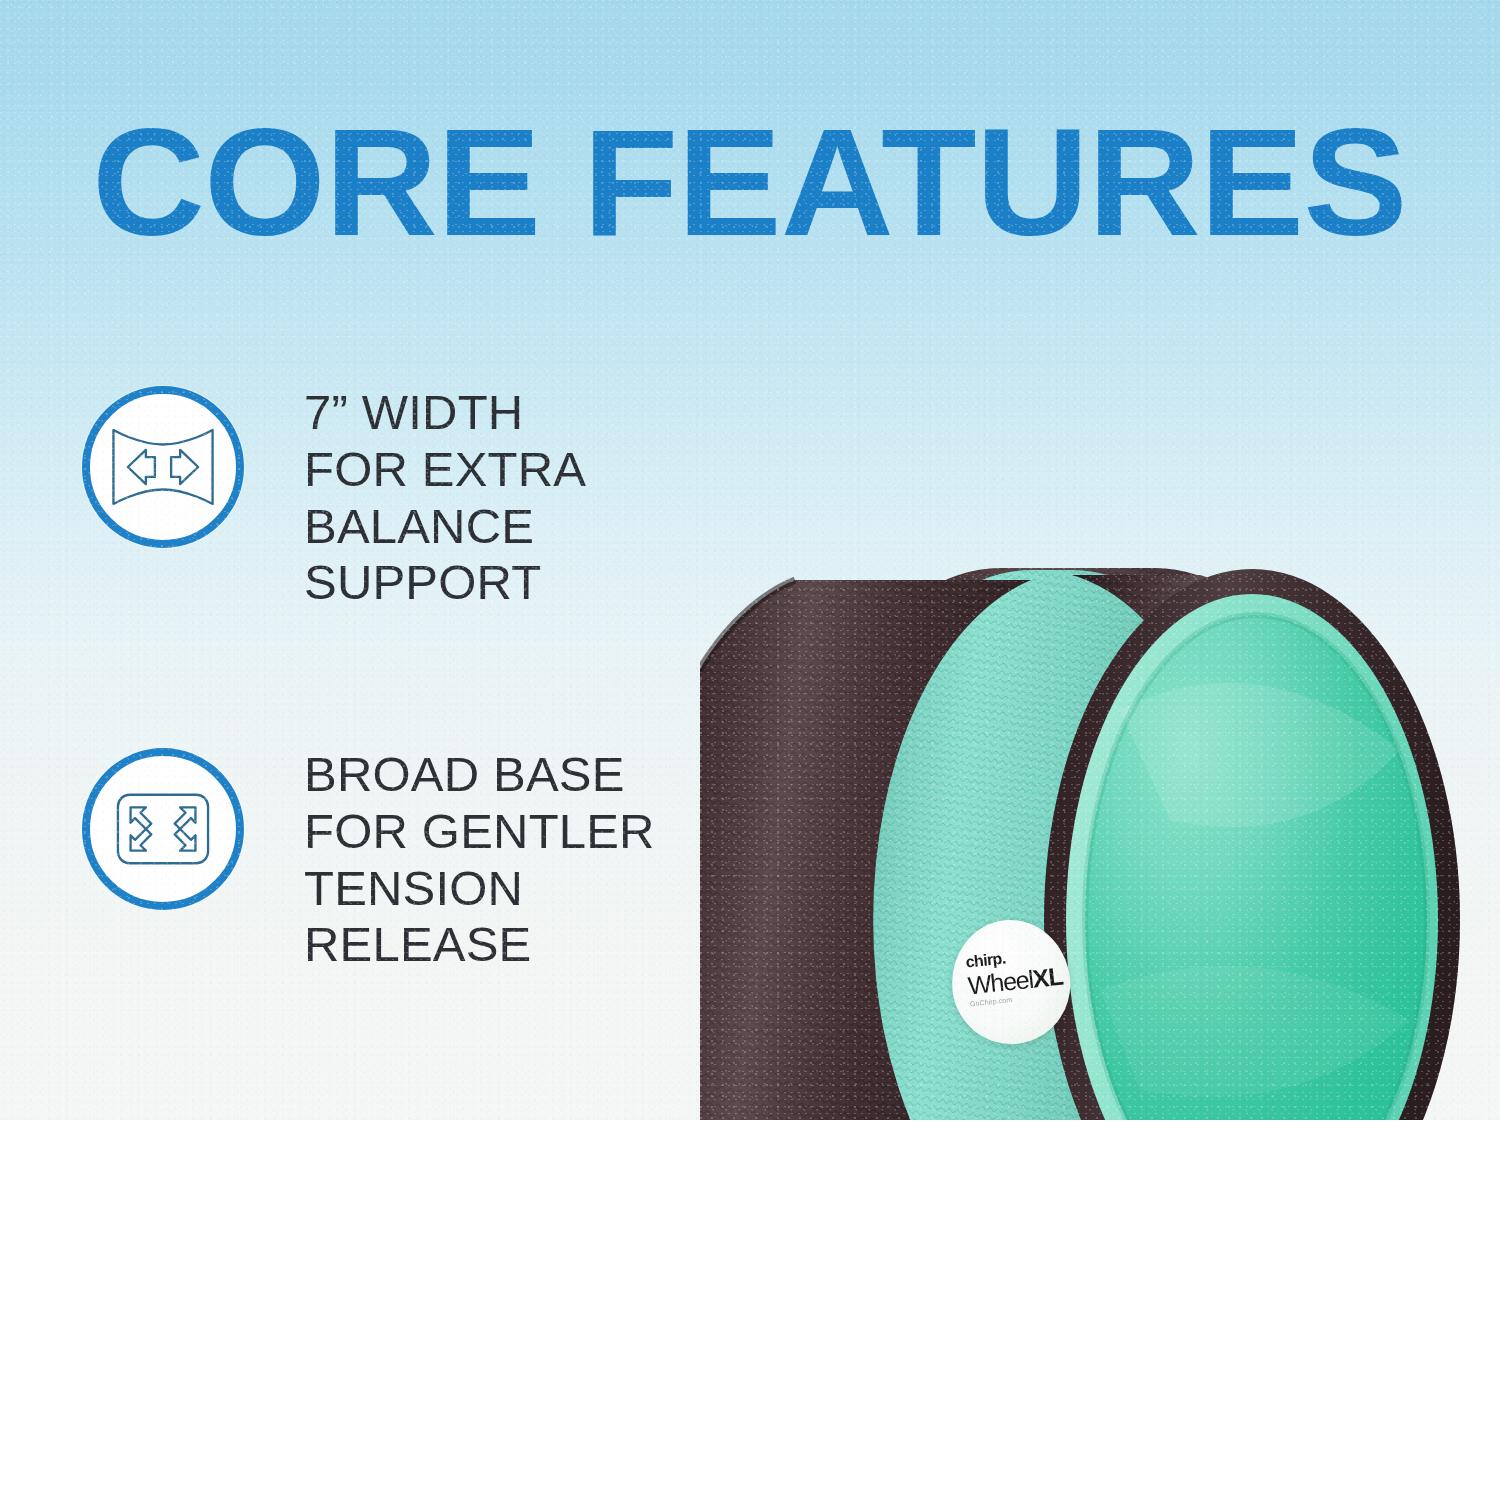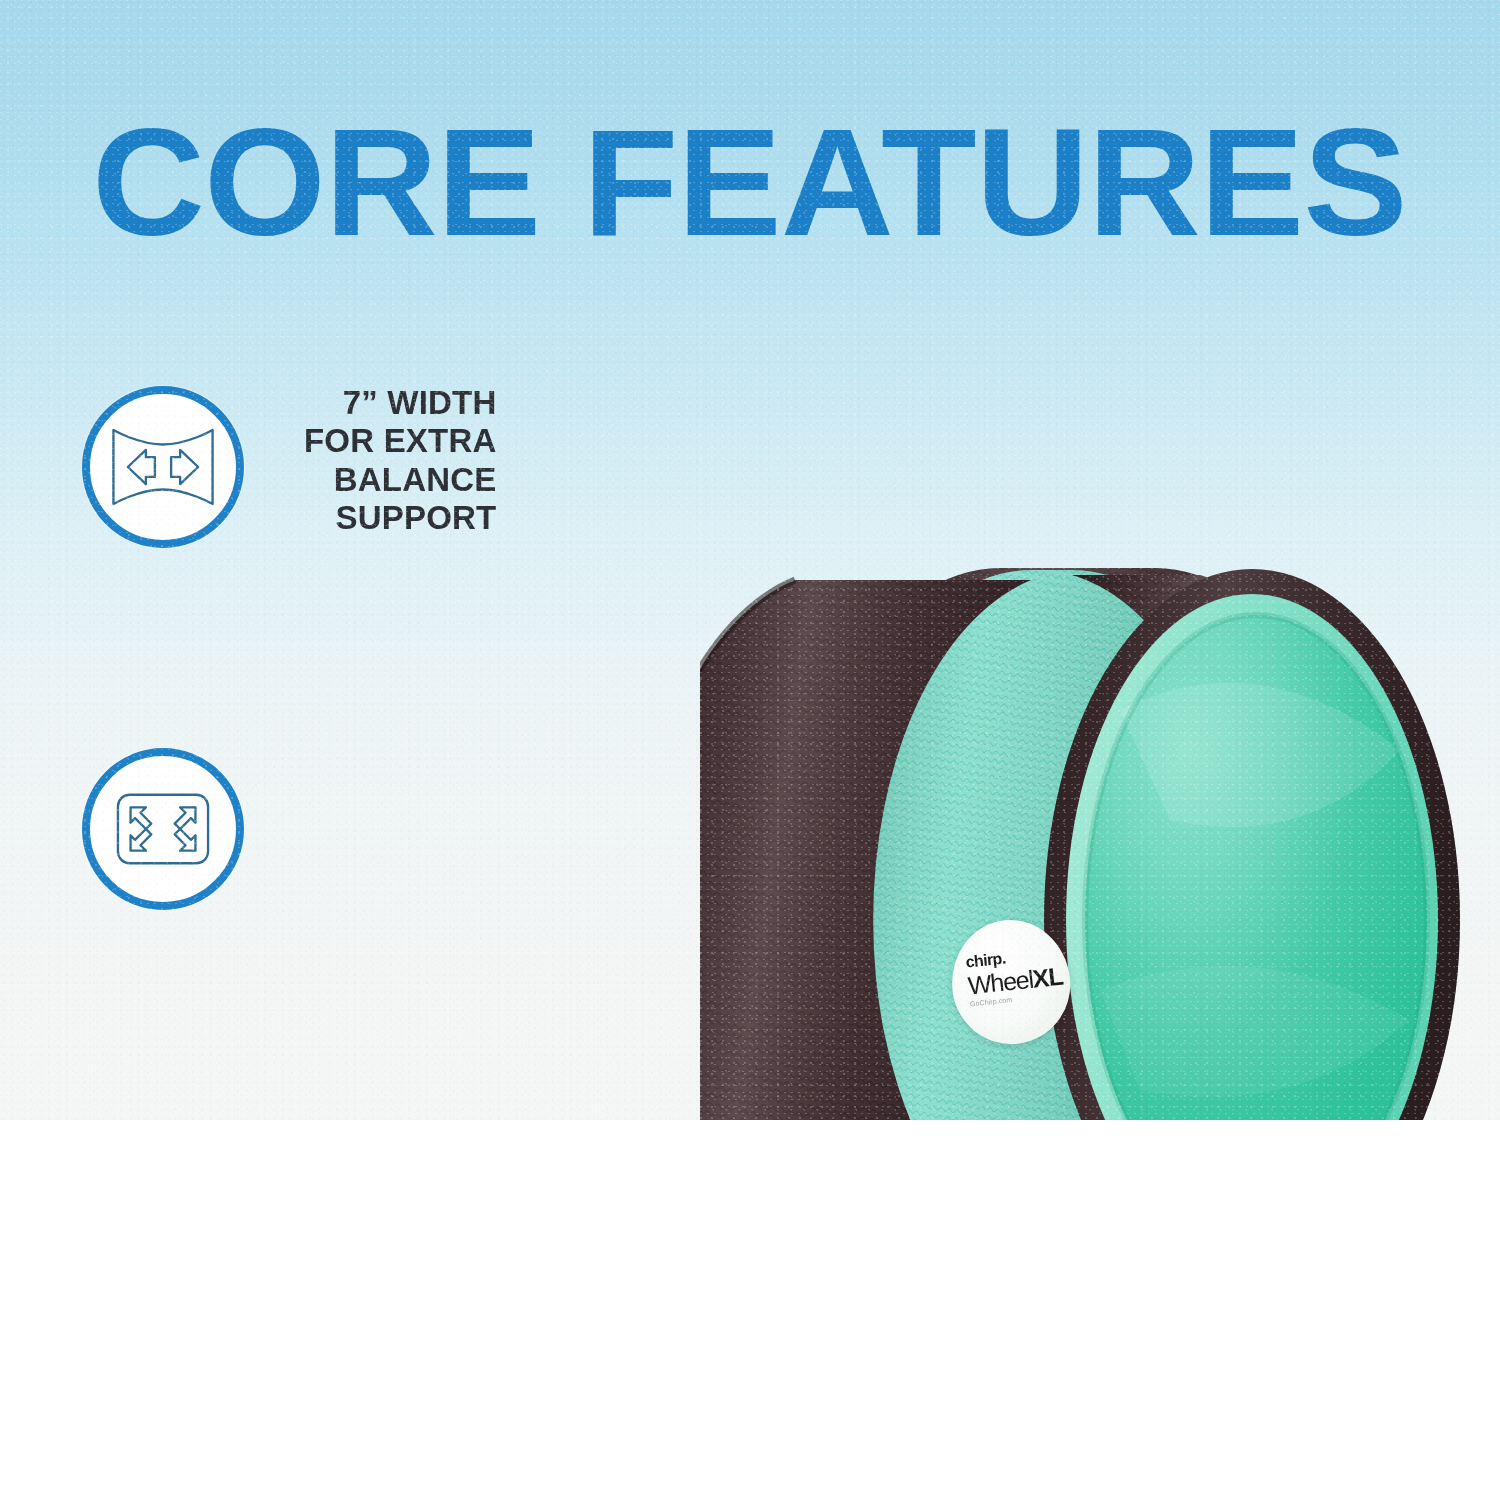--- a/index.html
+++ b/index.html
@@ -77,27 +77,26 @@
     background:#ffffff;
     border:8px solid #1f82c8;
     margin-top:4px;
     box-shadow:0 0 0 1px rgba(255,255,255,.35);
   }
   .badge svg { position:absolute; left:0; top:0; width:100%; height:100%; }
 
   .feat-text {
     margin-left:60px;
     color:#2d3136;
-    font-weight:bold;
-    font-size:33px;
+    font-weight:normal;
+    font-size:49px;
     line-height:1.16;
     letter-spacing:.2px;
     white-space:pre-line;
     padding-top:2px;
-    text-align:right;
   }
   #feature-2 .feat-text { padding-top:0; }
 
   
   #product {
     position:absolute;
     left:700px; top:520px;
     width:790px; height:800px;
   }
   #product svg { width:100%; height:100%; display:block; }
@@ -168,20 +167,24 @@
           <path d="M45 57 L62 57 L56 63 L68 75 L62 81 L50 69 L45 74 Z"></path>
 
           <path d="M117 57 L100 57 L106 63 L94 75 L100 81 L112 69 L117 74 Z"></path>
 
           <path d="M45 105 L62 105 L56 99 L68 87 L62 81 L50 93 L45 88 Z"></path>
 
           <path d="M117 105 L100 105 L106 99 L94 87 L100 81 L112 93 L117 88 Z"></path>
         </g>
       </svg>
     </div>
+    <div class="feat-text">BROAD BASE
+FOR GENTLER
+TENSION
+RELEASE</div>
   </div>
 
 
   <div id="product">
     <svg viewBox="0 0 790 800" xmlns="http://www.w3.org/2000/svg">
       <defs>
 
         <pattern id="hatchDark" width="9" height="9" patternUnits="userSpaceOnUse" patternTransform="rotate(12)">
           <rect width="9" height="9" fill="#4a3438"></rect>
           <path d="M0 4.5 L4.5 0 L9 4.5 L4.5 9 Z" fill="none" stroke="#35262a" stroke-width="1.1"></path>

